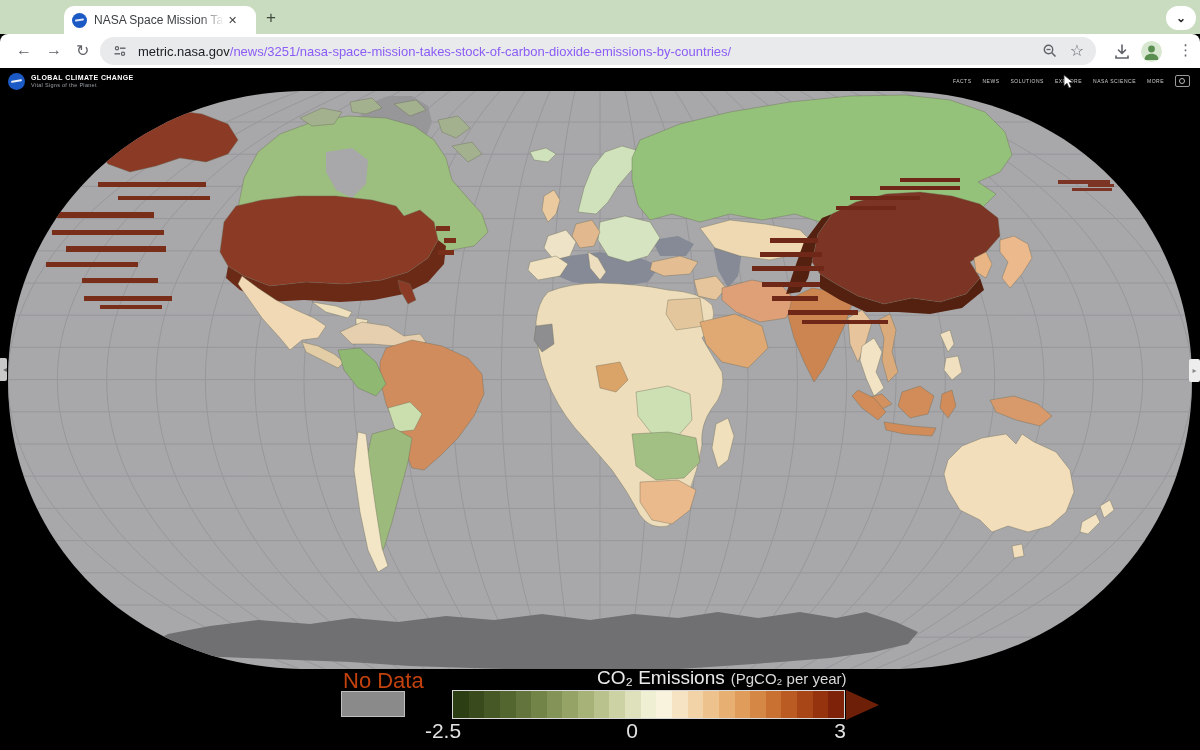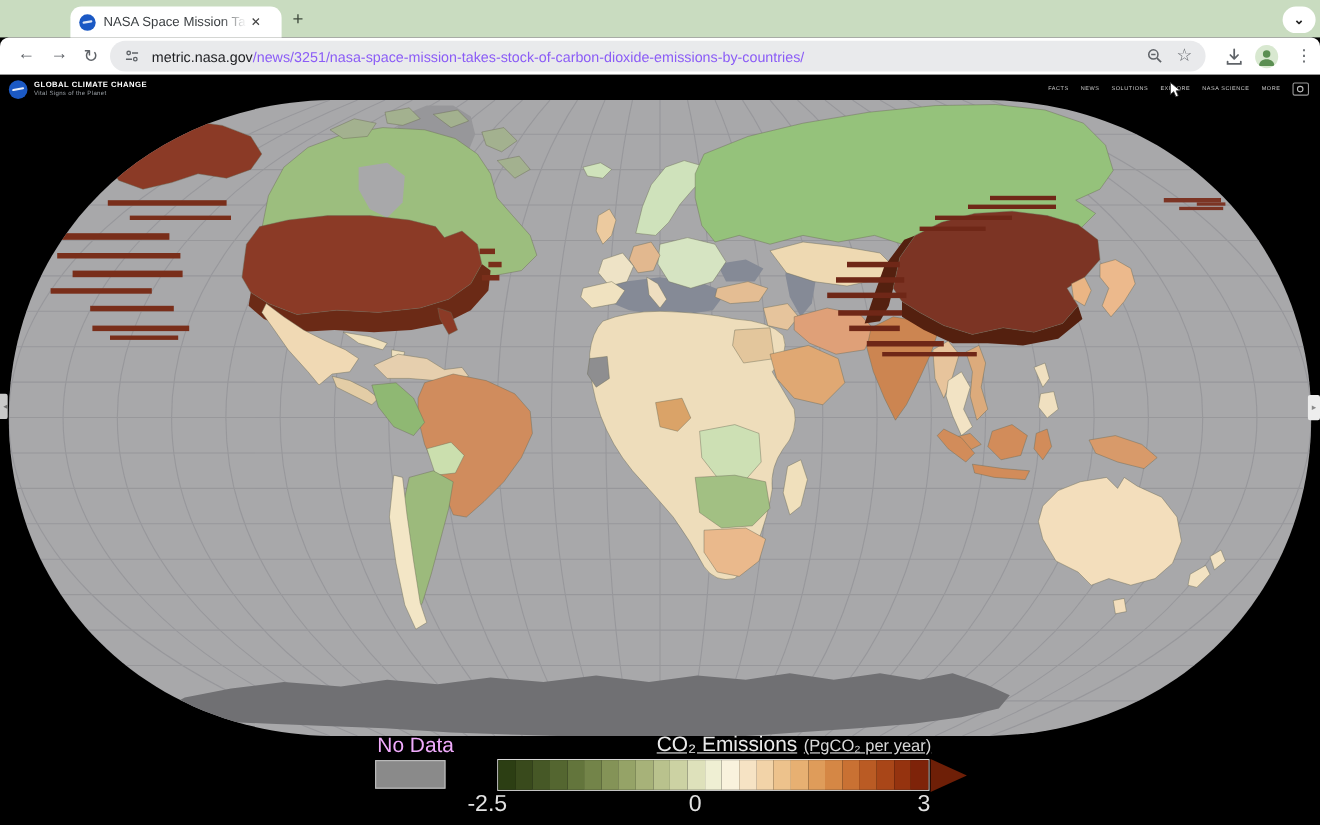--- a/index.html
+++ b/index.html
@@ -44,23 +44,23 @@
   #nav-search::after{content:"";position:absolute;left:3px;top:2px;width:4px;height:4px;border:1px solid #bbb;border-radius:50%;}
   #cursor{position:absolute;left:1063px;top:6px;}
   #map-svg{position:absolute;left:0;top:20px;}
   
   #arrow-left{position:absolute;left:0;top:290px;width:7px;height:23px;background:#c9c9c9;border-radius:0 2px 2px 0;
     color:#6f6f6f;font-size:8px;display:flex;align-items:center;justify-content:flex-end;}
   #arrow-right{position:absolute;left:1189px;top:291px;width:11px;height:23px;background:#ededed;border-radius:2px;
     color:#8a8a8a;font-size:8px;display:flex;align-items:center;justify-content:center;}
   
   #legend{position:absolute;left:0;top:596px;width:1200px;height:86px;}
-  #no-data-label{position:absolute;left:343px;top:4px;font-size:19px;color:#f0abfc;}
+  #no-data-label{position:absolute;left:343px;top:4px;font-size:22px;color:#c2410c;}
   #no-data-swatch{position:absolute;left:341px;top:27px;width:64px;height:26px;border:1.5px solid #bfbfbf;box-sizing:border-box;}
-  #legend-title{position:absolute;left:597px;top:3px;color:#eaeaea;white-space:nowrap;text-decoration:underline;}
+  #legend-title{position:absolute;left:597px;top:3px;color:#eaeaea;white-space:nowrap;}
   #legend-title .t-main{font-size:19px;}
   #legend-title .t-units{font-size:15px;color:#d8d8d8;margin-left:6px;}
   #colorbar{position:absolute;left:452px;top:26px;width:391px;height:27px;display:flex;
     border:1.5px solid #d8d8d8;box-sizing:content-box;}
   #colorbar div{flex:1 1 auto;}
   #colorbar-arrow{position:absolute;left:846px;top:26px;width:0;height:0;
     border-top:15px solid transparent;border-bottom:15px solid transparent;border-left:33px solid #6e1f07;}
   .tick{position:absolute;top:55px;font-size:21px;color:#e2e2e2;text-align:center;}
   #tick-min{left:419px;width:48px;}
   #tick-zero{left:620px;width:24px;}

